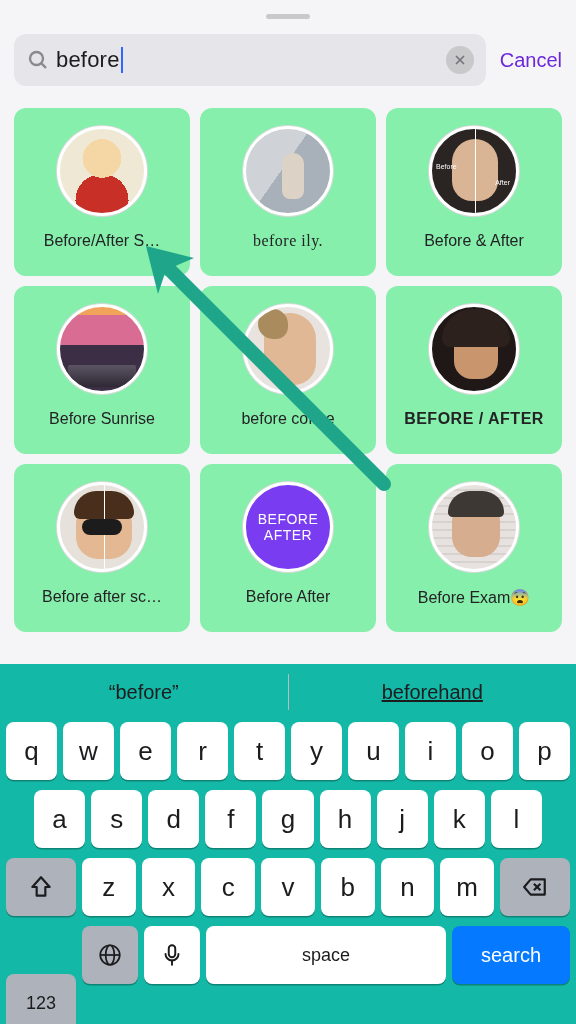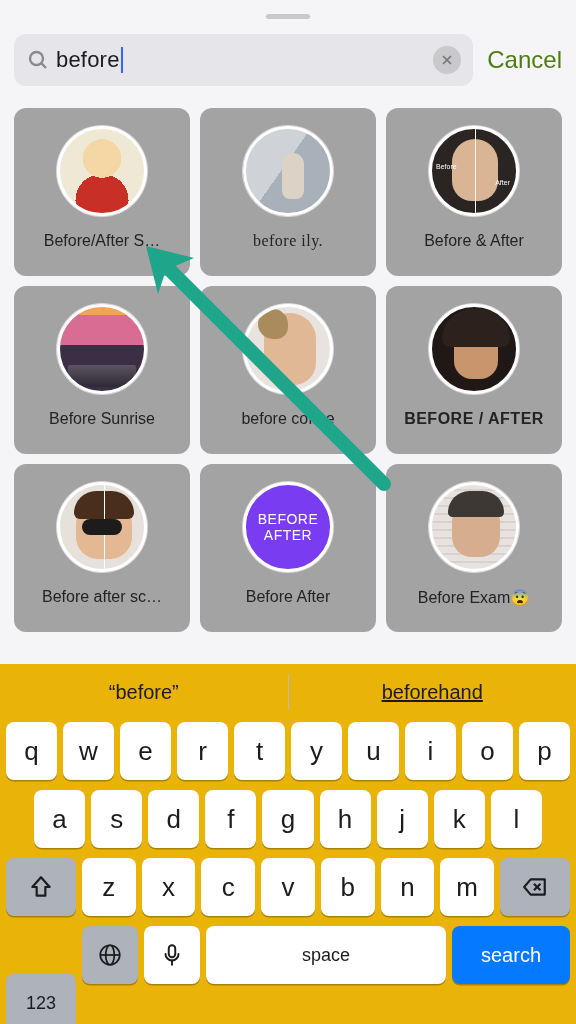--- a/index.html
+++ b/index.html
@@ -25,32 +25,32 @@
     background: #e6e6ea;
     border-radius: 12px;
     display: flex; align-items: center;
     padding: 0 12px;
   }
   .search-icon-wrap { width: 24px; height: 24px; display:flex; align-items:center; justify-content:center; color:#8a8a8e;}
   .search-text-wrap { flex:1; margin-left:6px; display:flex; align-items:center; font-size:22px; color:#1c1c1e; letter-spacing:0.2px; }
   .search-text-wrap .caret { display:inline-block; width:2px; height:26px; background:#2f66ff; margin-left:1px; }
   .clear-btn { width:28px; height:28px; border-radius:50%; background:#c9c9cc; display:flex; align-items:center; justify-content:center; }
   .clear-btn svg { width:14px; height:14px; }
-  .cancel-link { font-size:24px; color:#4d7c0f; }
+  .cancel-link { font-size:20px; color:#6d28d9; }
 
   
   .results {
     position:absolute;
     top: 108px; left: 14px; right:14px;
     display:grid;
     grid-template-columns: repeat(3, 1fr);
     gap: 10px;
   }
   .tile {
-    background:#a3a3a3;
+    background:#86efac;
     border-radius:12px;
     height:168px;
     display:flex; flex-direction:column; align-items:center; justify-content:flex-start;
     padding-top:18px;
   }
   .tile .avatar {
     width:90px; height:90px; border-radius:50%;
     border:3px solid #fff;
     box-shadow: 0 0 0 1px #d8d8db;
     display:flex; align-items:center; justify-content:center;
@@ -102,21 +102,21 @@
     left: 134px; top: 234px;
     width: 260px; height: 260px;
     pointer-events:none;
   }
 
   
   .keyboard {
     position:absolute;
     left:0; right:0; bottom:0;
     height:360px;
-    background:#eab308;
+    background:#14b8a6;
   }
   .suggest-row{
     height:56px;
     display:flex;
     align-items:stretch;
   }
   .suggest{
     flex:1;
     display:flex;align-items:center;justify-content:center;
     font-size:20px;color:#1c1c1e;

